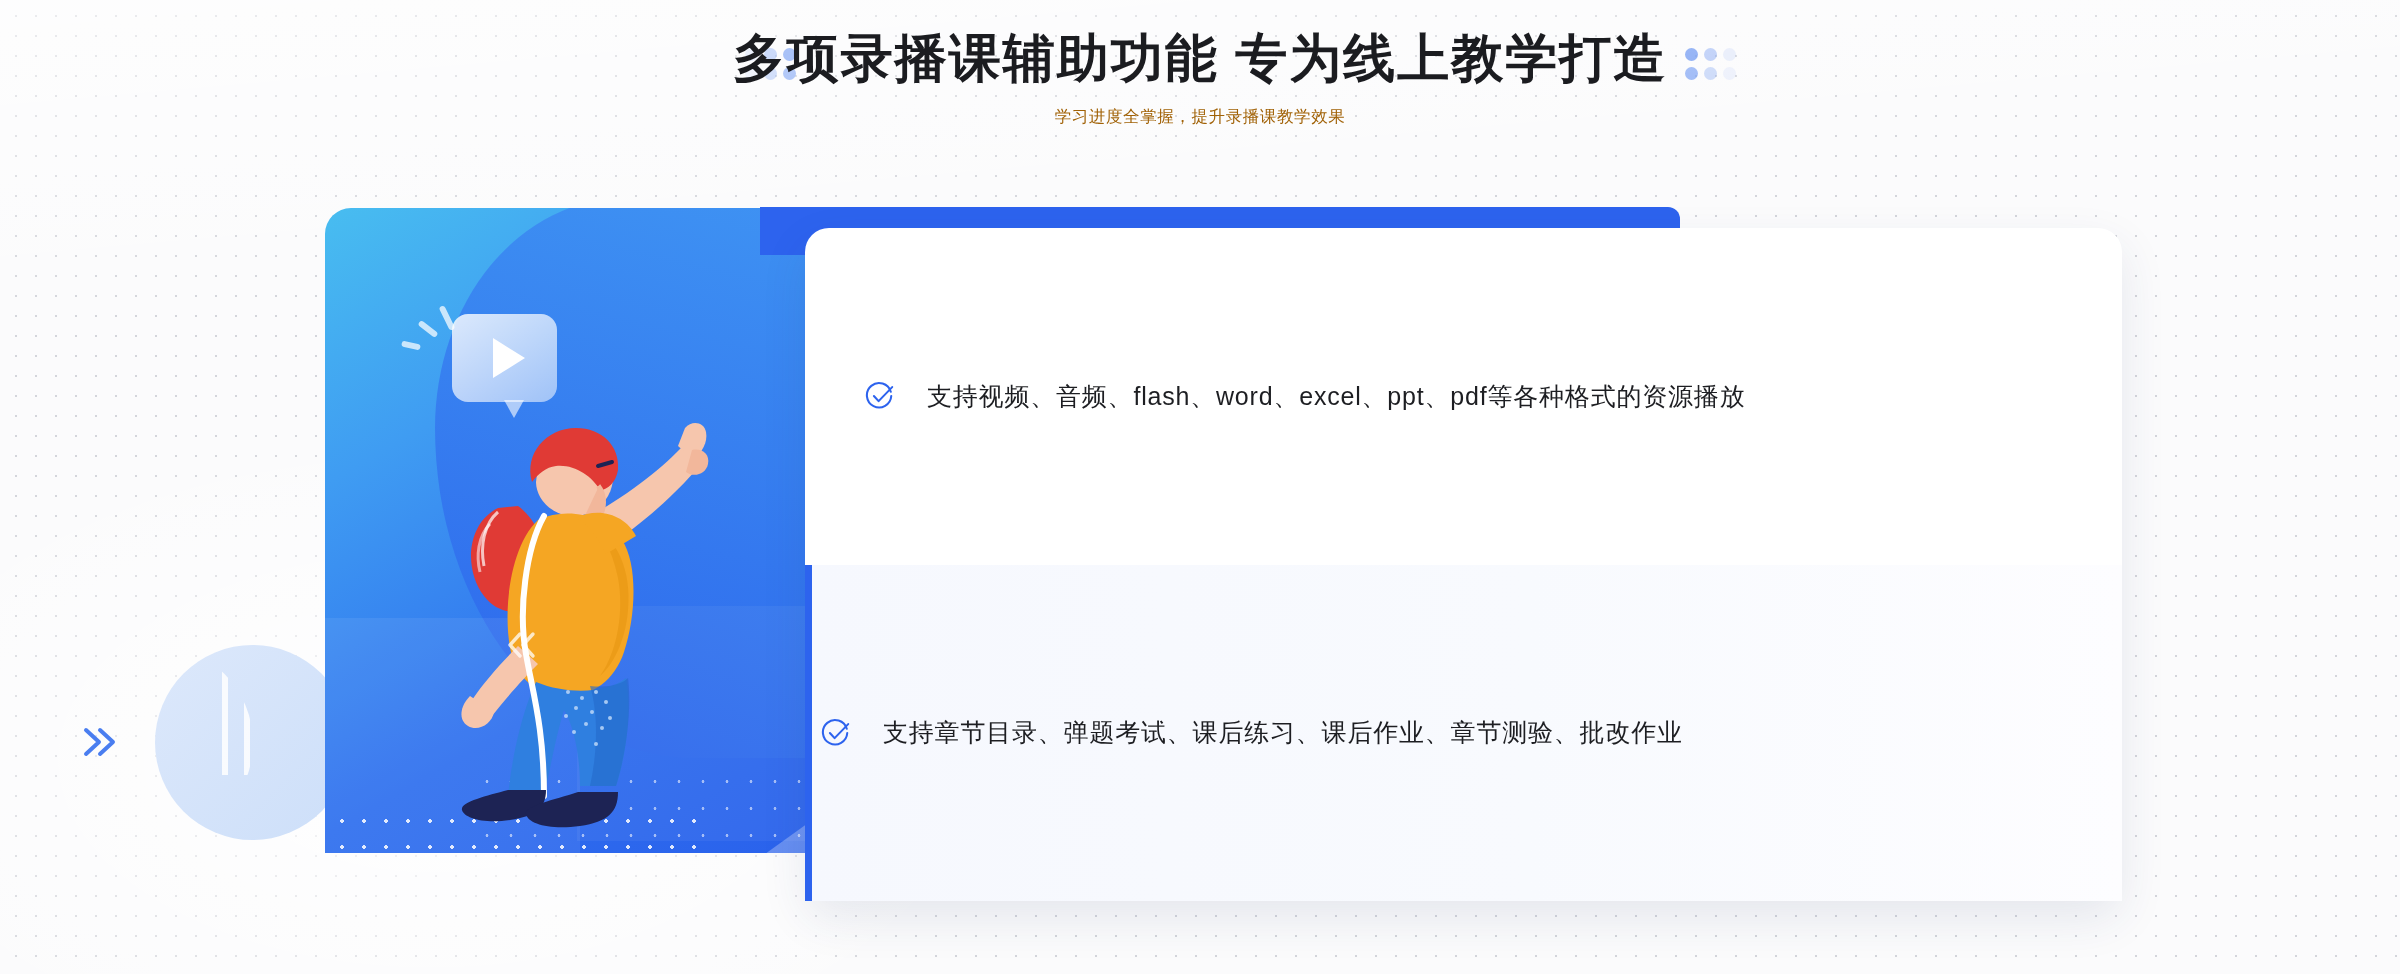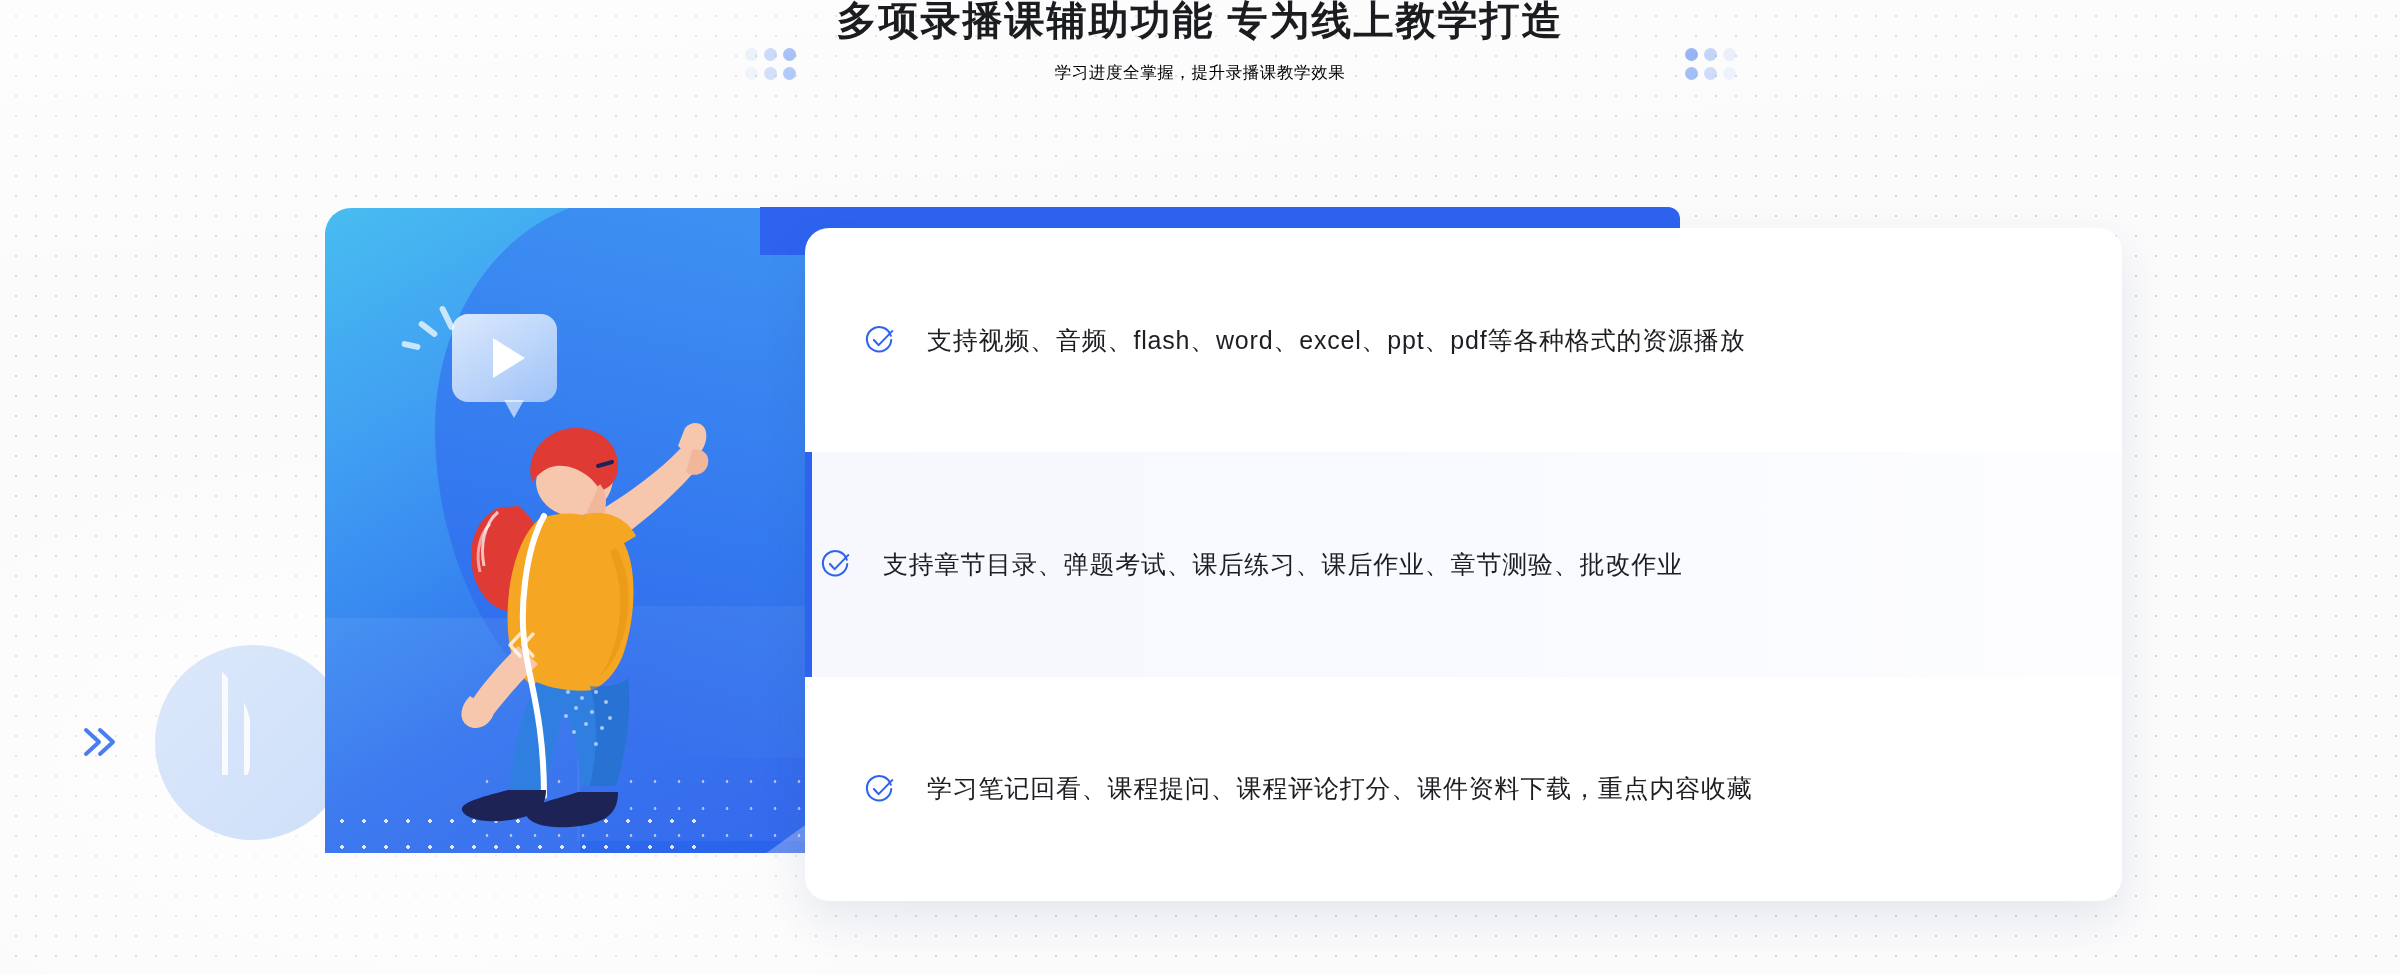--- a/index.html
+++ b/index.html
@@ -26,26 +26,26 @@
       linear-gradient(175deg, rgba(255,255,255,.55) 0%, rgba(255,255,255,0) 28%);
     z-index:1; pointer-events:none;
   }
 
   
   .header{
     position:absolute; top:0; left:0; right:0; height:165px;
     z-index:6; text-align:center;
   }
   .title{
-    font-size:40px; font-weight:700; color:#1b1c20;
-    letter-spacing:2px; line-height:1; 
+    font-size:52px; font-weight:700; color:#1b1c20;
+    letter-spacing:2px; line-height:1; padding-top:32px;
     white-space:nowrap;
   }
   .subtitle{
-    margin-top:22px; font-size:16.5px; color:#000000; letter-spacing:.6px;
+    margin-top:22px; font-size:16.5px; color:#a16207; letter-spacing:.6px;
   }
   .dot-cluster{
     position:absolute; top:48px; display:grid;
     grid-template-columns:repeat(3,13px); grid-template-rows:repeat(2,13px);
     gap:6px;
   }
   .dot-cluster.left{ left:745px; }
   .dot-cluster.right{ left:1685px; }
   .dot-cluster i{ display:block; width:13px; height:13px; border-radius:50%; background:#4a7ef0; }
   .dot-cluster.left i:nth-child(1){ opacity:.14 }
@@ -307,23 +307,16 @@
     </div>
 
     <div class="feature-row highlight">
       <svg class="check-icon" viewBox="0 0 32 32">
         <path d="M27.5 11.5 A13 13 0 1 0 28 16" fill="none" stroke="#2d63ee" stroke-width="2.2" stroke-linecap="round"></path>
         <path d="M9.5 16 L14.5 21.5 L29 6.5" fill="none" stroke="#2d63ee" stroke-width="2.2" stroke-linecap="round" stroke-linejoin="round"></path>
       </svg>
       <span class="feature-text">支持章节目录、弹题考试、课后练习、课后作业、章节测验、批改作业</span>
     </div>
 
-    <div class="feature-row">
-      <svg class="check-icon" viewBox="0 0 32 32">
-        <path d="M27.5 11.5 A13 13 0 1 0 28 16" fill="none" stroke="#2d63ee" stroke-width="2.2" stroke-linecap="round"></path>
-        <path d="M9.5 16 L14.5 21.5 L29 6.5" fill="none" stroke="#2d63ee" stroke-width="2.2" stroke-linecap="round" stroke-linejoin="round"></path>
-      </svg>
-      <span class="feature-text">学习笔记回看、课程提问、课程评论打分、课件资料下载，重点内容收藏</span>
-    </div>
 
 
   </div>
 </div>
 
 </body></html>

